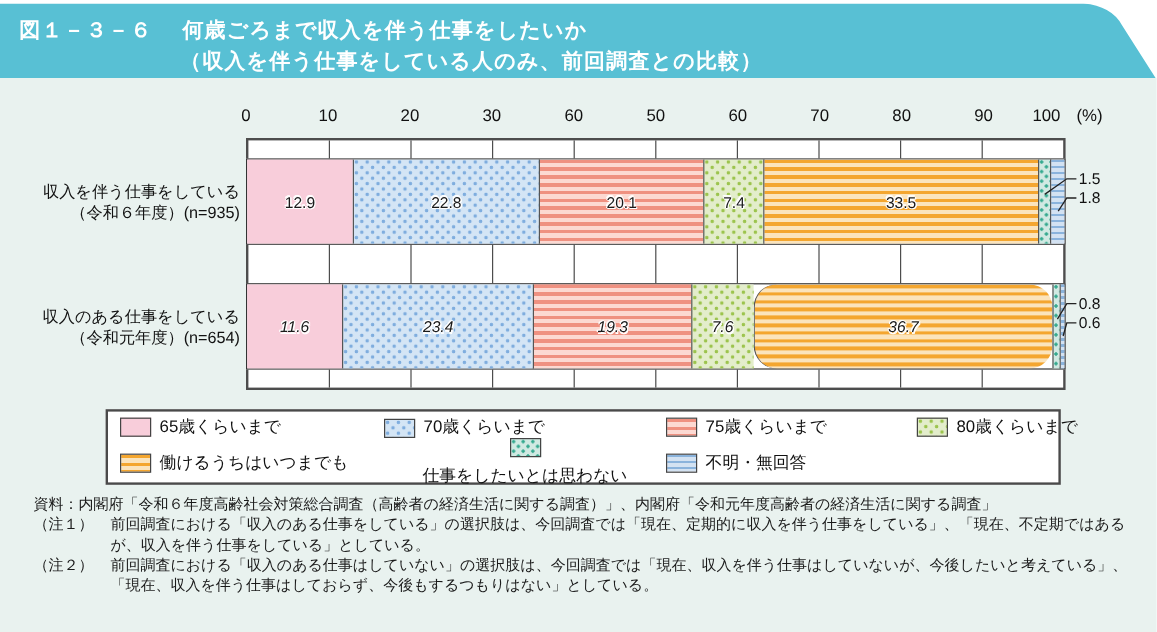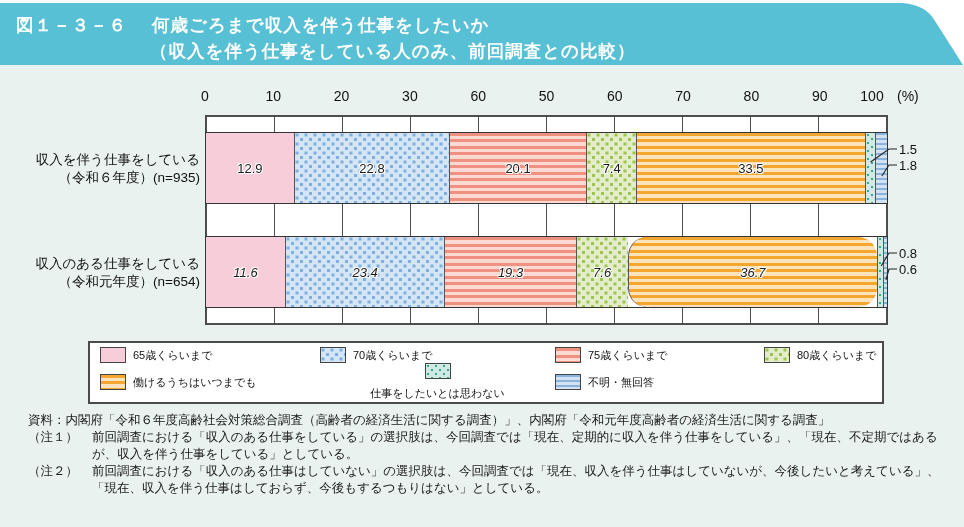--- a/index.html
+++ b/index.html
@@ -43,21 +43,21 @@
   .row-label{position:absolute;right:764px;text-align:right;font-size:13.5px;line-height:17.5px;color:#111;white-space:nowrap;}
 
   .leader-svg{position:absolute;left:0;top:0;pointer-events:none;}
 
   .legend-box{position:absolute;left:88px;top:341px;width:796px;height:63px;
               background:#ffffff;border:2px solid #4a4a4a;box-sizing:border-box;
               display:grid;grid-template-columns:220px 235px 165px auto;grid-template-rows:1fr 1fr;
               padding:4px 6px 4px 10px;align-items:center;}
   .legend-item{display:flex;align-items:center;gap:7px;}
   .legend-swatch{width:26px;height:16px;border:1.5px solid #444;box-sizing:border-box;flex:0 0 auto;}
-  .legend-label{font-size:11px;color:#111;white-space:nowrap;}
+  .legend-label{font-size:14px;color:#111;white-space:nowrap;}
 
   .notes{position:absolute;left:28px;top:412px;width:918px;}
   .note{display:flex;font-size:12.5px;line-height:17px;color:#1a1a1a;}
   .note-tag{flex:0 0 auto;white-space:pre;}
   .note-tag.wide{min-width:64px;}
 </style>
 </head>
 <body>
 
 <div class="stage">

